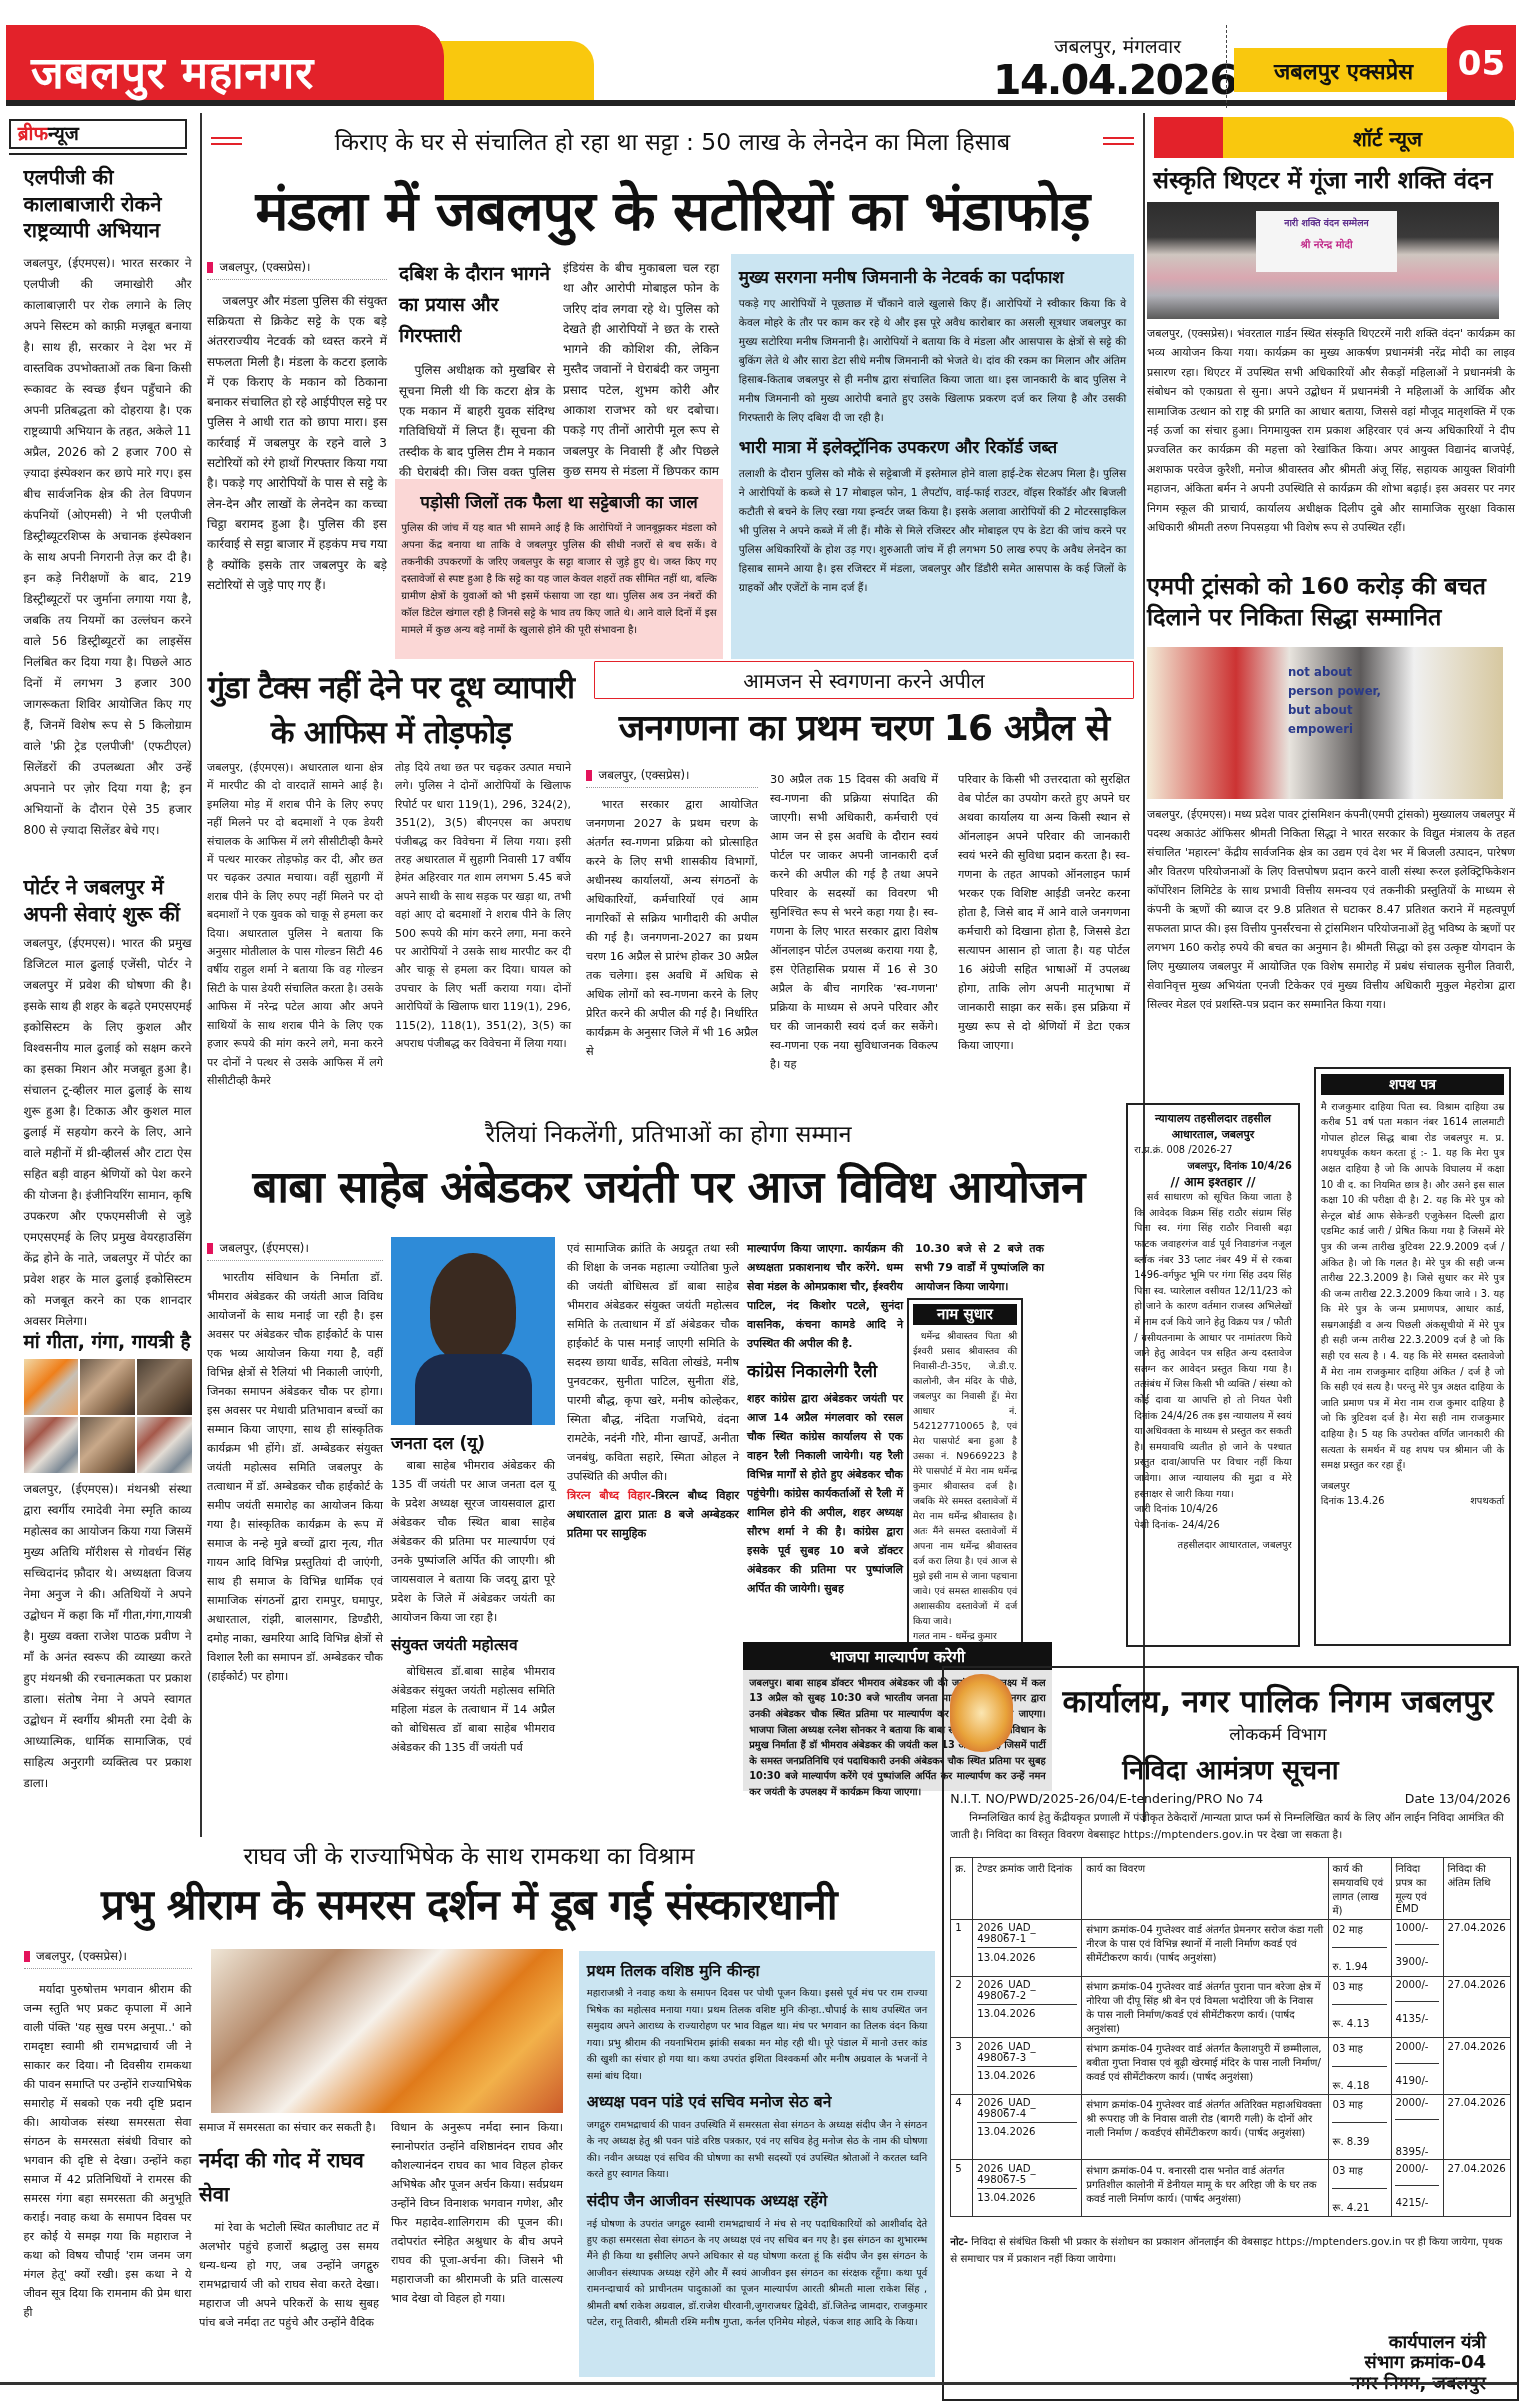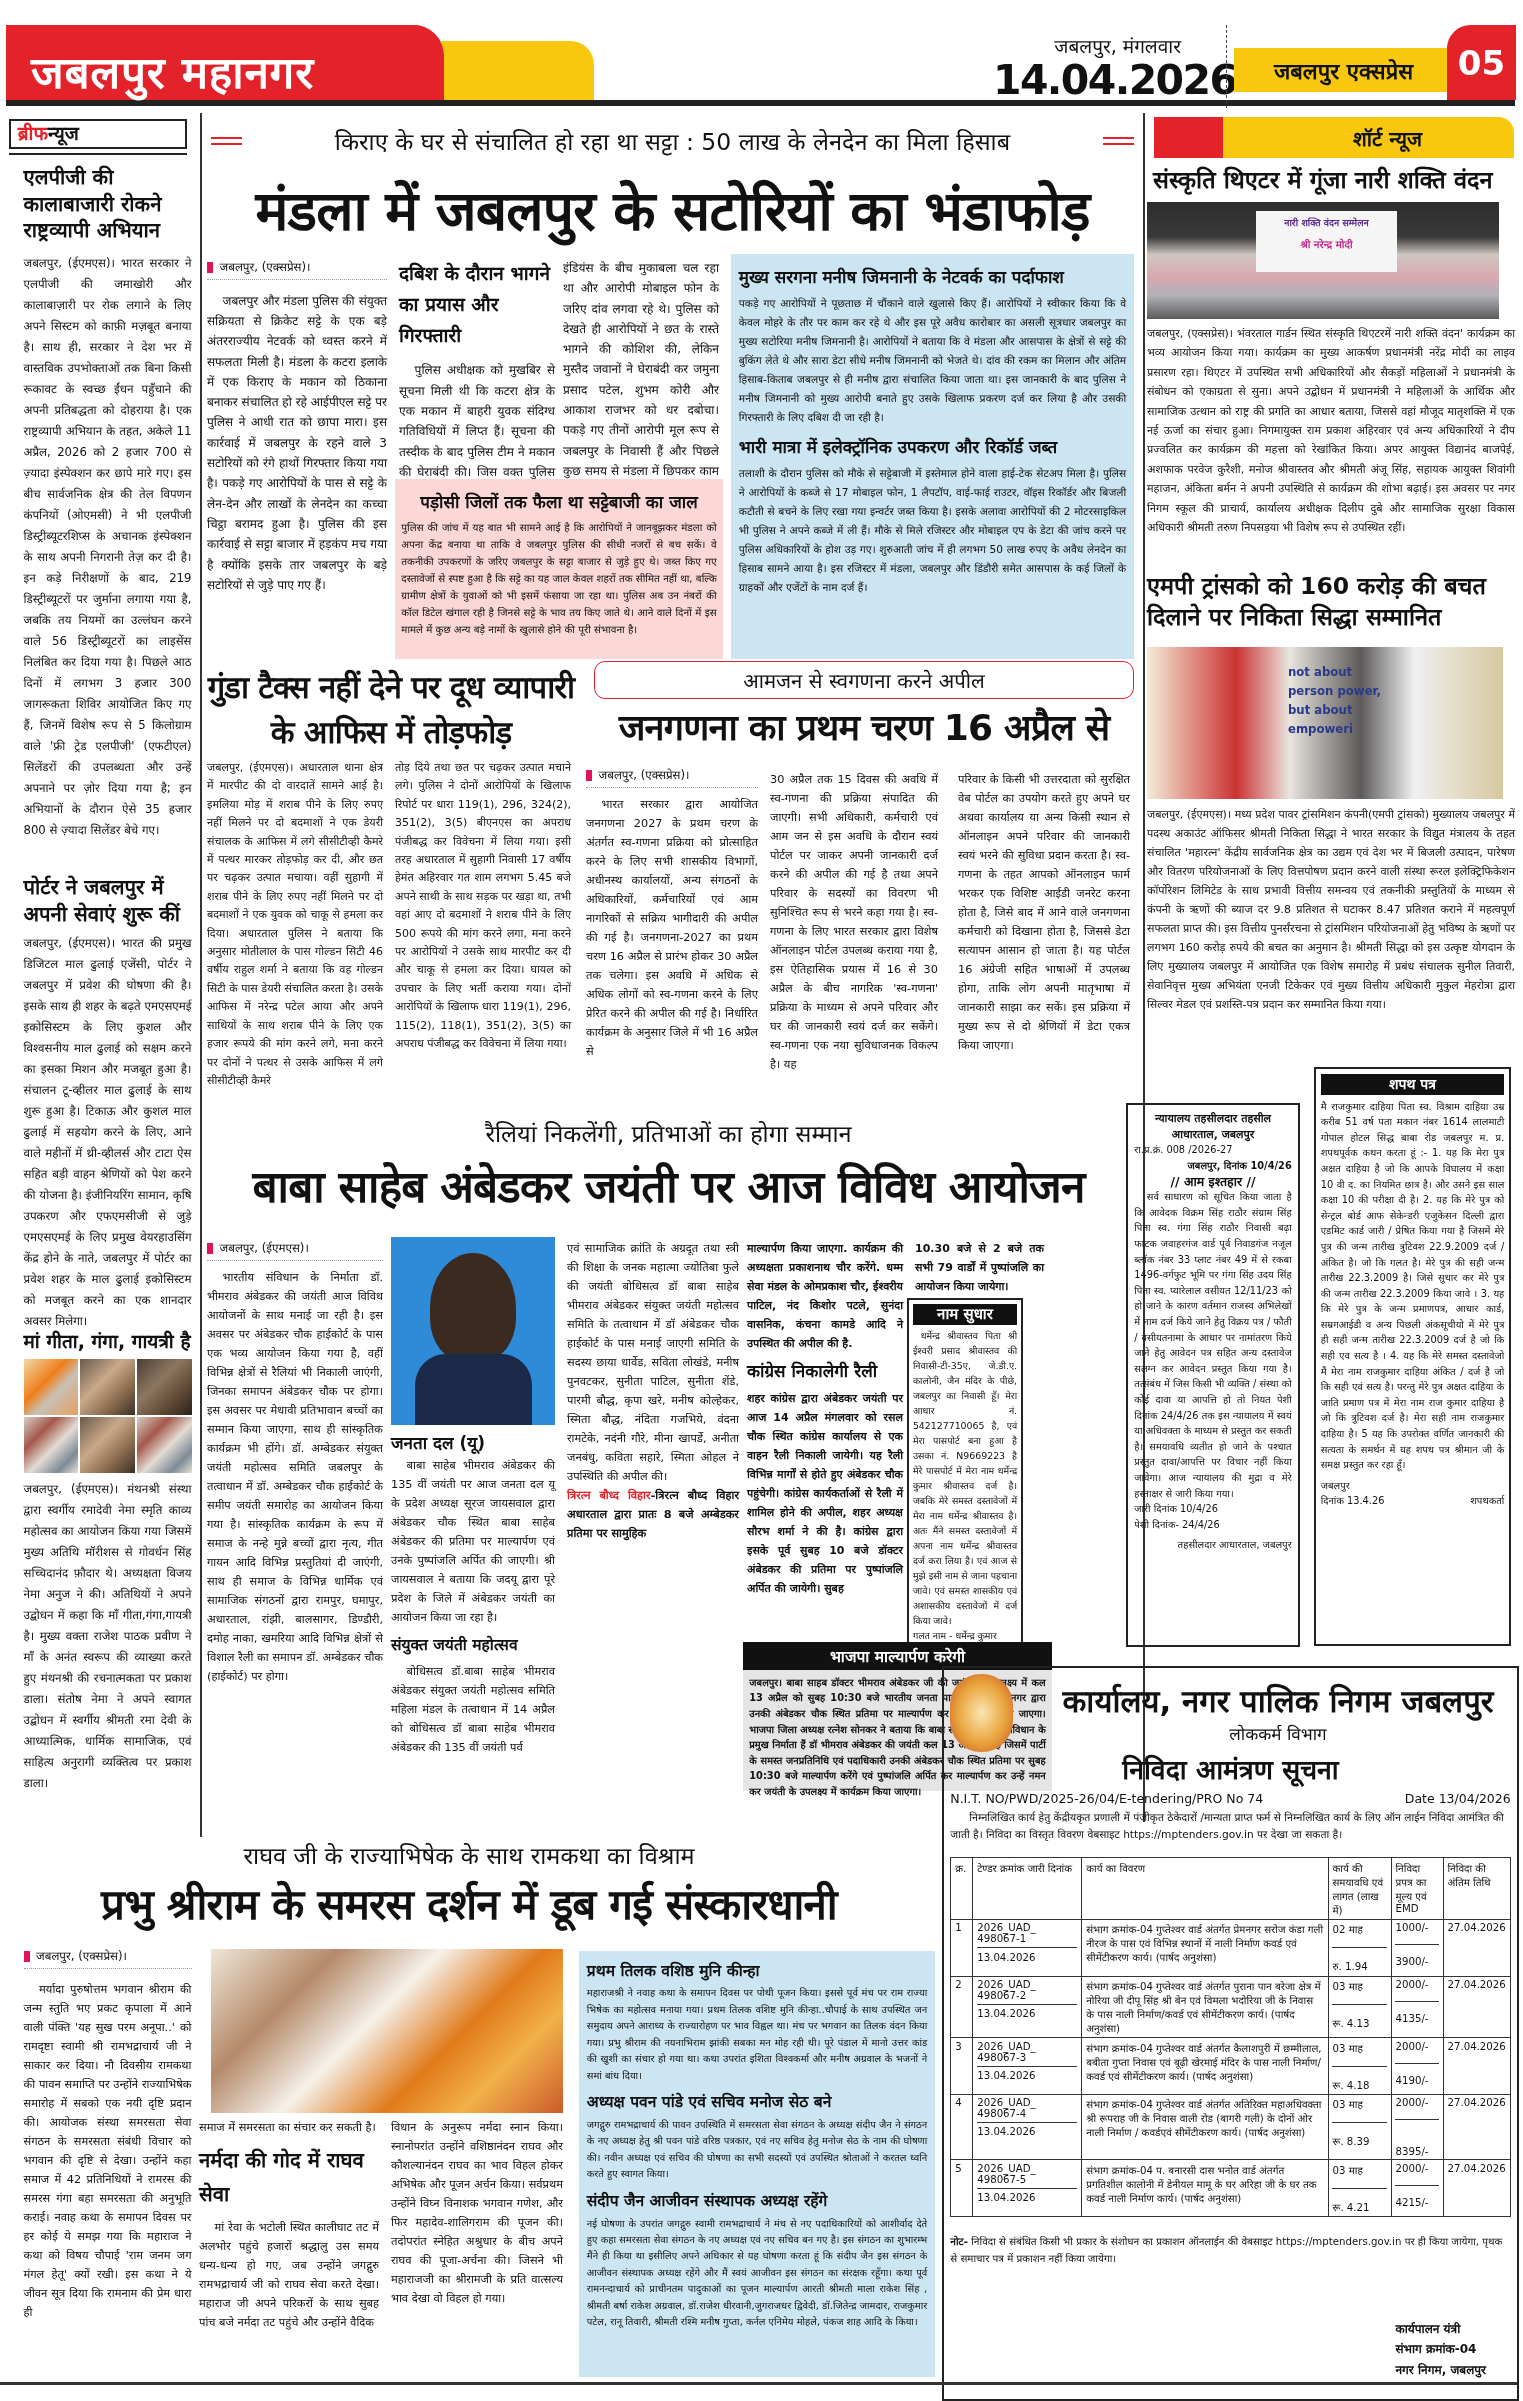--- a/index.html
+++ b/index.html
@@ -26,21 +26,21 @@
 .blue{background:#cbe5f2}
 .boxh{font-weight:bold}
 .photo{background:linear-gradient(135deg,#6a5a4a,#c9a98a 40%,#8a6b4e 70%,#3b2f26)}
 .photo2{background:linear-gradient(135deg,#d4cfc9,#a5584a 30%,#e2dcd4 55%,#7d8a96 80%,#e8e2d6)}
 .photo3{background:linear-gradient(135deg,#f1d9a8,#ef7f1a 40%,#c8c0b5 60%,#e6a061)}
 .amb{background:#2e8bd8}
 .tbl{border-collapse:collapse;font-size:10.2px;width:100%}
 .tbl td,.tbl th{border:1.6px solid #333;padding:2.3px 3.9px;vertical-align:top;font-weight:normal;text-align:left}
 .notice{border:2.3px solid #222}
 .shapath-title{background:#111;color:#fff;font-weight:bold;text-align:center}
-.pill{border:1.6px solid #e3222a;border-radius:11px}
+.pill{border:1.6px solid #e3222a;border-radius:1px}
 </style>
 </head>
 <body>
 
 <div class="abs hdr-red-w"></div>
 <div class="abs hdr-yel"></div>
 <div class="abs hdr-red-w" style="background:#e3222a;z-index:1"></div>
 <div class="abs hdr-title">जबलपुर महानगर</div>
 <div class="abs hdr-bar"></div>
 <div class="abs hdr-city">जबलपुर, मंगलवार</div>
@@ -306,21 +306,21 @@
           </td>
           <td>
             <div>2000/-</div>
             <div style="border-top:1.6px solid #333;margin-top:11px;padding-top:11px">4215/-</div>
           </td>
           <td>27.04.2026</td>
         </tr>
       </tbody>
   </table>
   <div style="font-size:10.2px;line-height:17px;margin-top:15.6px"><b>नोट-</b> <span>निविदा से संबंधित किसी भी प्रकार के संशोधन का प्रकाशन ऑनलाईन की वेबसाइट https://mptenders.gov.in पर ही किया जायेगा, पृथक से समाचार पत्र में प्रकाशन नहीं किया जायेगा।</span></div>
-  <div style="position:absolute;right:31px;bottom:19px;text-align:left;font-size:12px;font-weight:bold;line-height:20.3px">
+  <div style="position:absolute;right:31px;bottom:6px;text-align:right;font-size:18px;font-weight:bold;line-height:20.3px">
     <div>कार्यपालन यंत्री</div>
     <div>संभाग क्रमांक-04</div>
     <div>नगर निगम, जबलपुर</div>
   </div>
 </div>
 
 <div class="abs kicker" style="left:0;top:1839px;width:938px;font-size:23.5px">राघव जी के राज्याभिषेक के साथ रामकथा का विश्राम</div>
 <div class="abs headline" style="left:0;top:1877px;width:938px;font-size:42px;line-height:56px">प्रभु श्रीराम के समरस दर्शन में डूब गई संस्कारधानी</div>
 <div class="abs" style="left:23.5px;top:1947px;width:168px">
   <div class="dateline">जबलपुर, (एक्सप्रेस)।</div>

